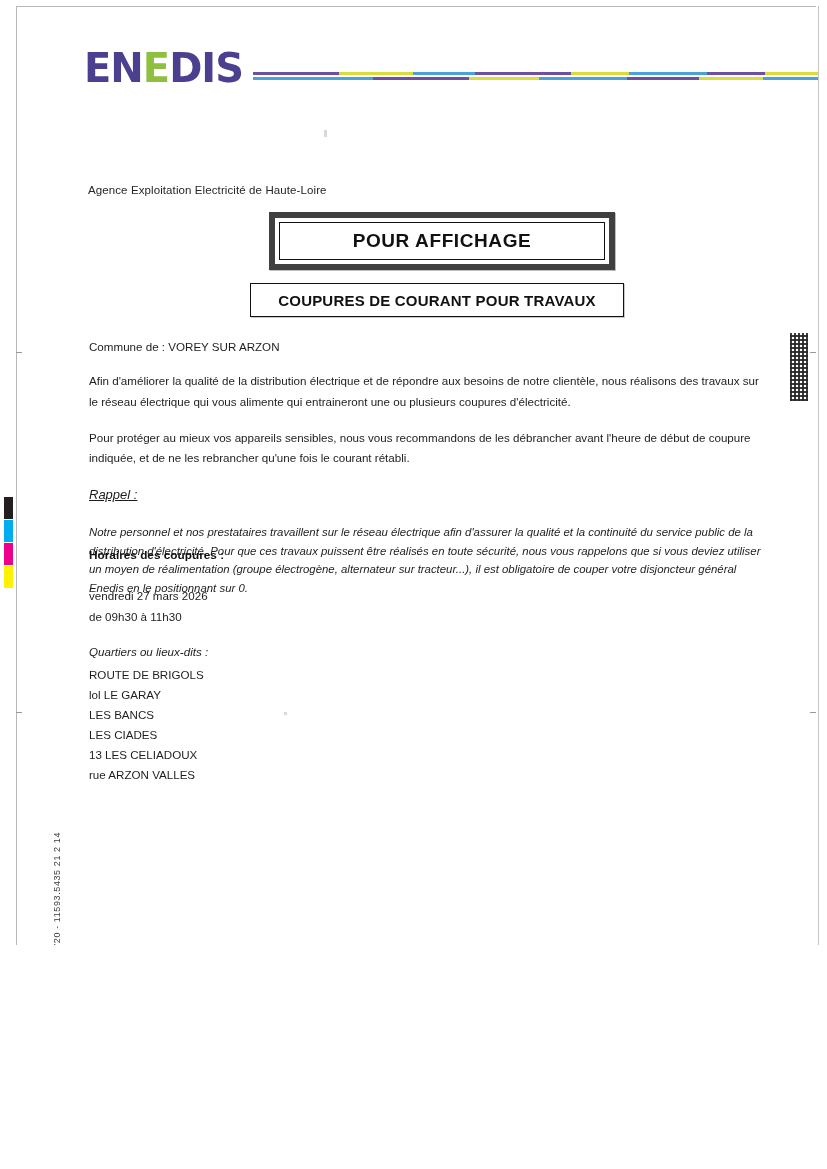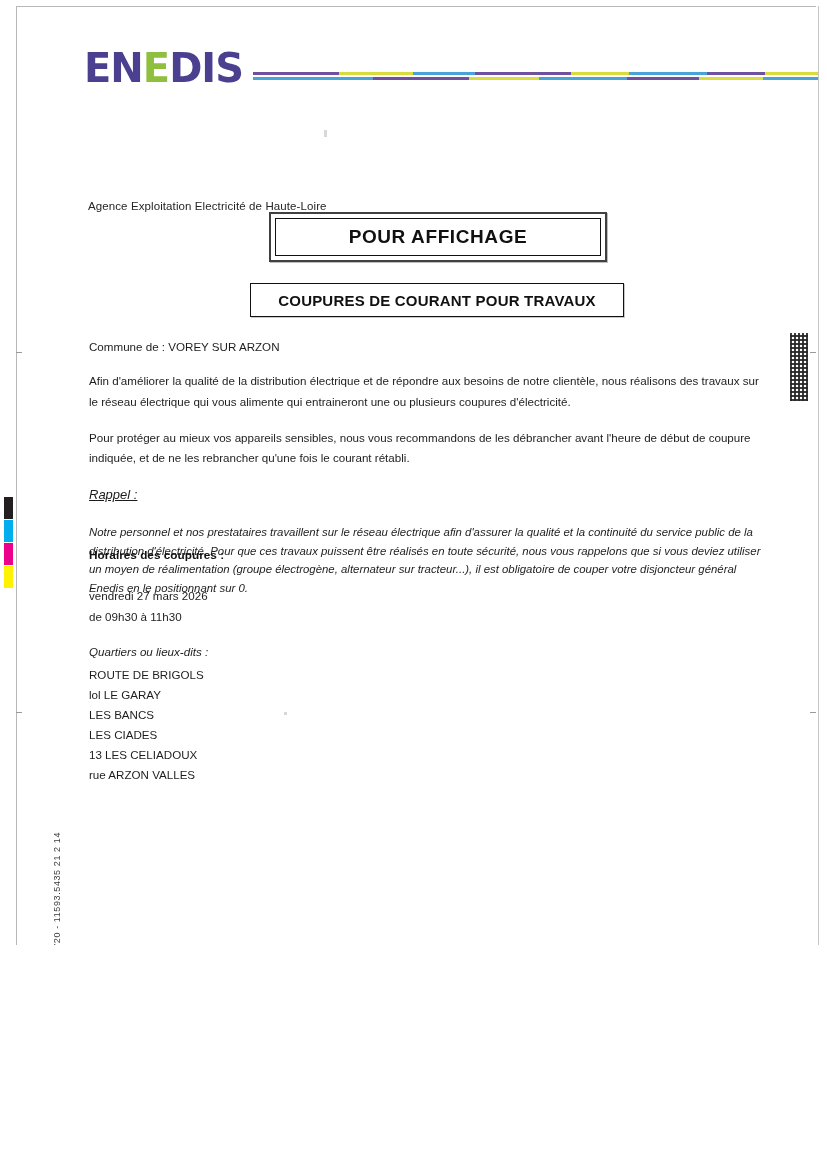--- a/index.html
+++ b/index.html
@@ -113,34 +113,34 @@
     top: 0;
     height: 3px;
     display: block;
   }
   .logo-bars i.lower { top: 5px; height: 3px; }
 
   
   .agency {
     position: absolute;
     left: 88px;
-    top: 200px;
+    top: 184px;
     font-size: 11.5px;
     color: #262626;
     letter-spacing: 0.1px;
   }
 
   
   .box-affichage {
     position: absolute;
     left: 269px;
     top: 212px;
     width: 334px;
     height: 46px;
-    border: 2px solid #404040;
+    border: 6px solid #404040;
     box-shadow: 1px 1px 0 #bdbdbd;
   }
   .box-affichage .inner {
     position: absolute;
     left: 4px; top: 4px; right: 4px; bottom: 4px;
     border: 1px solid #111;
     display: flex;
     align-items: center;
     justify-content: center;
   }

